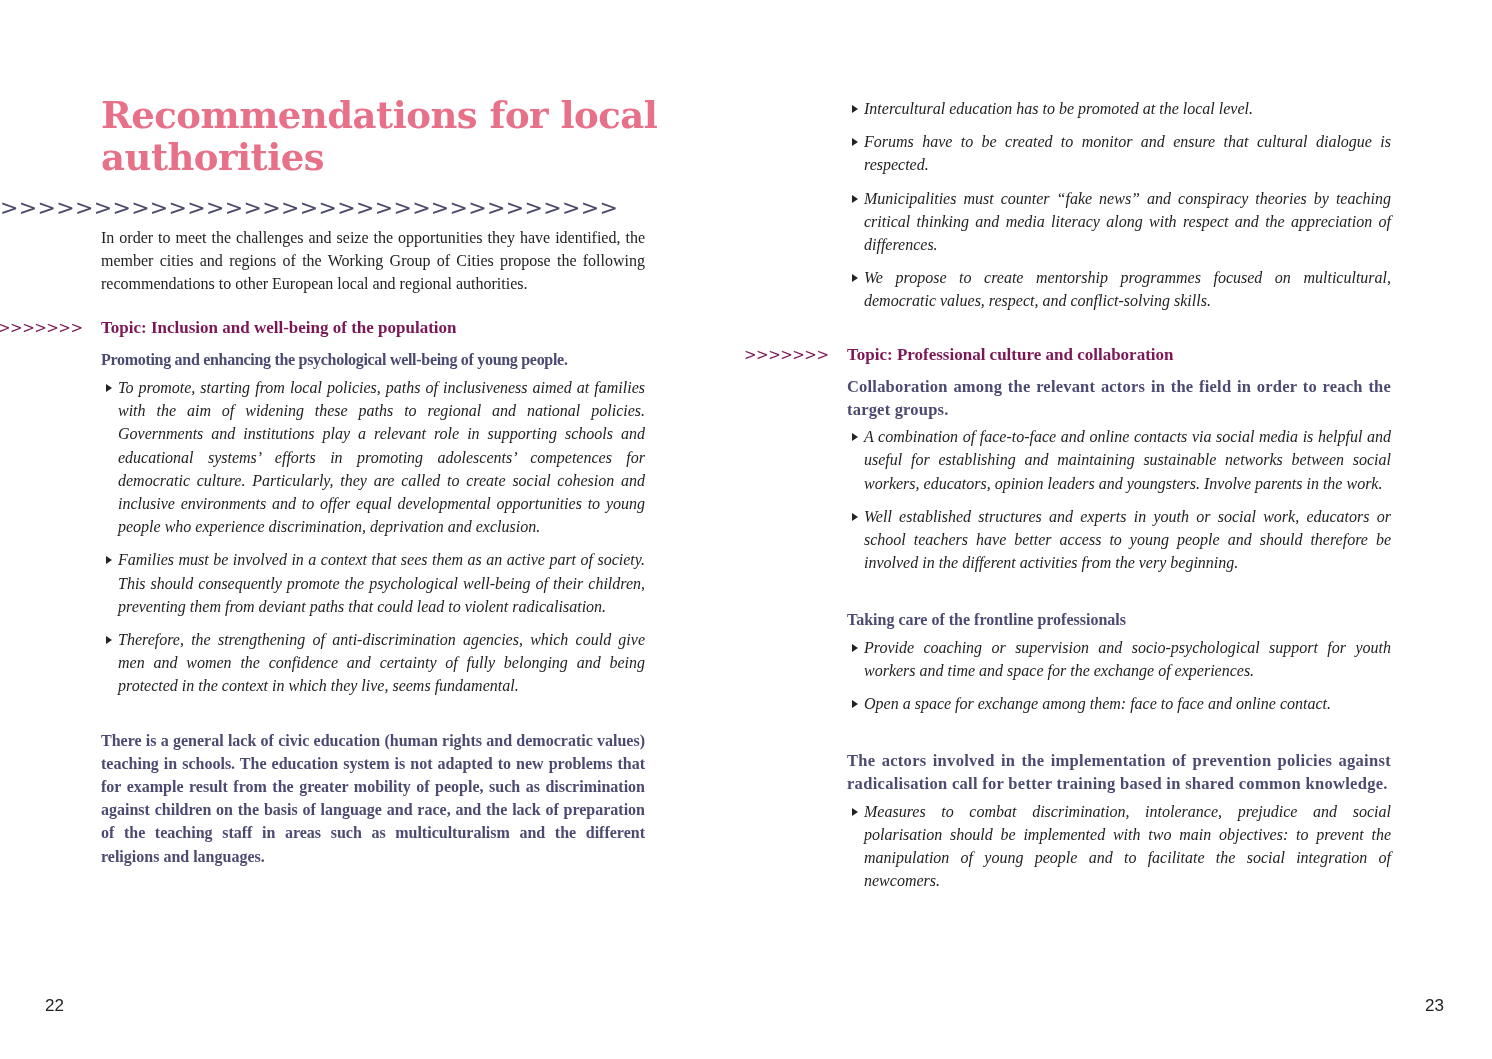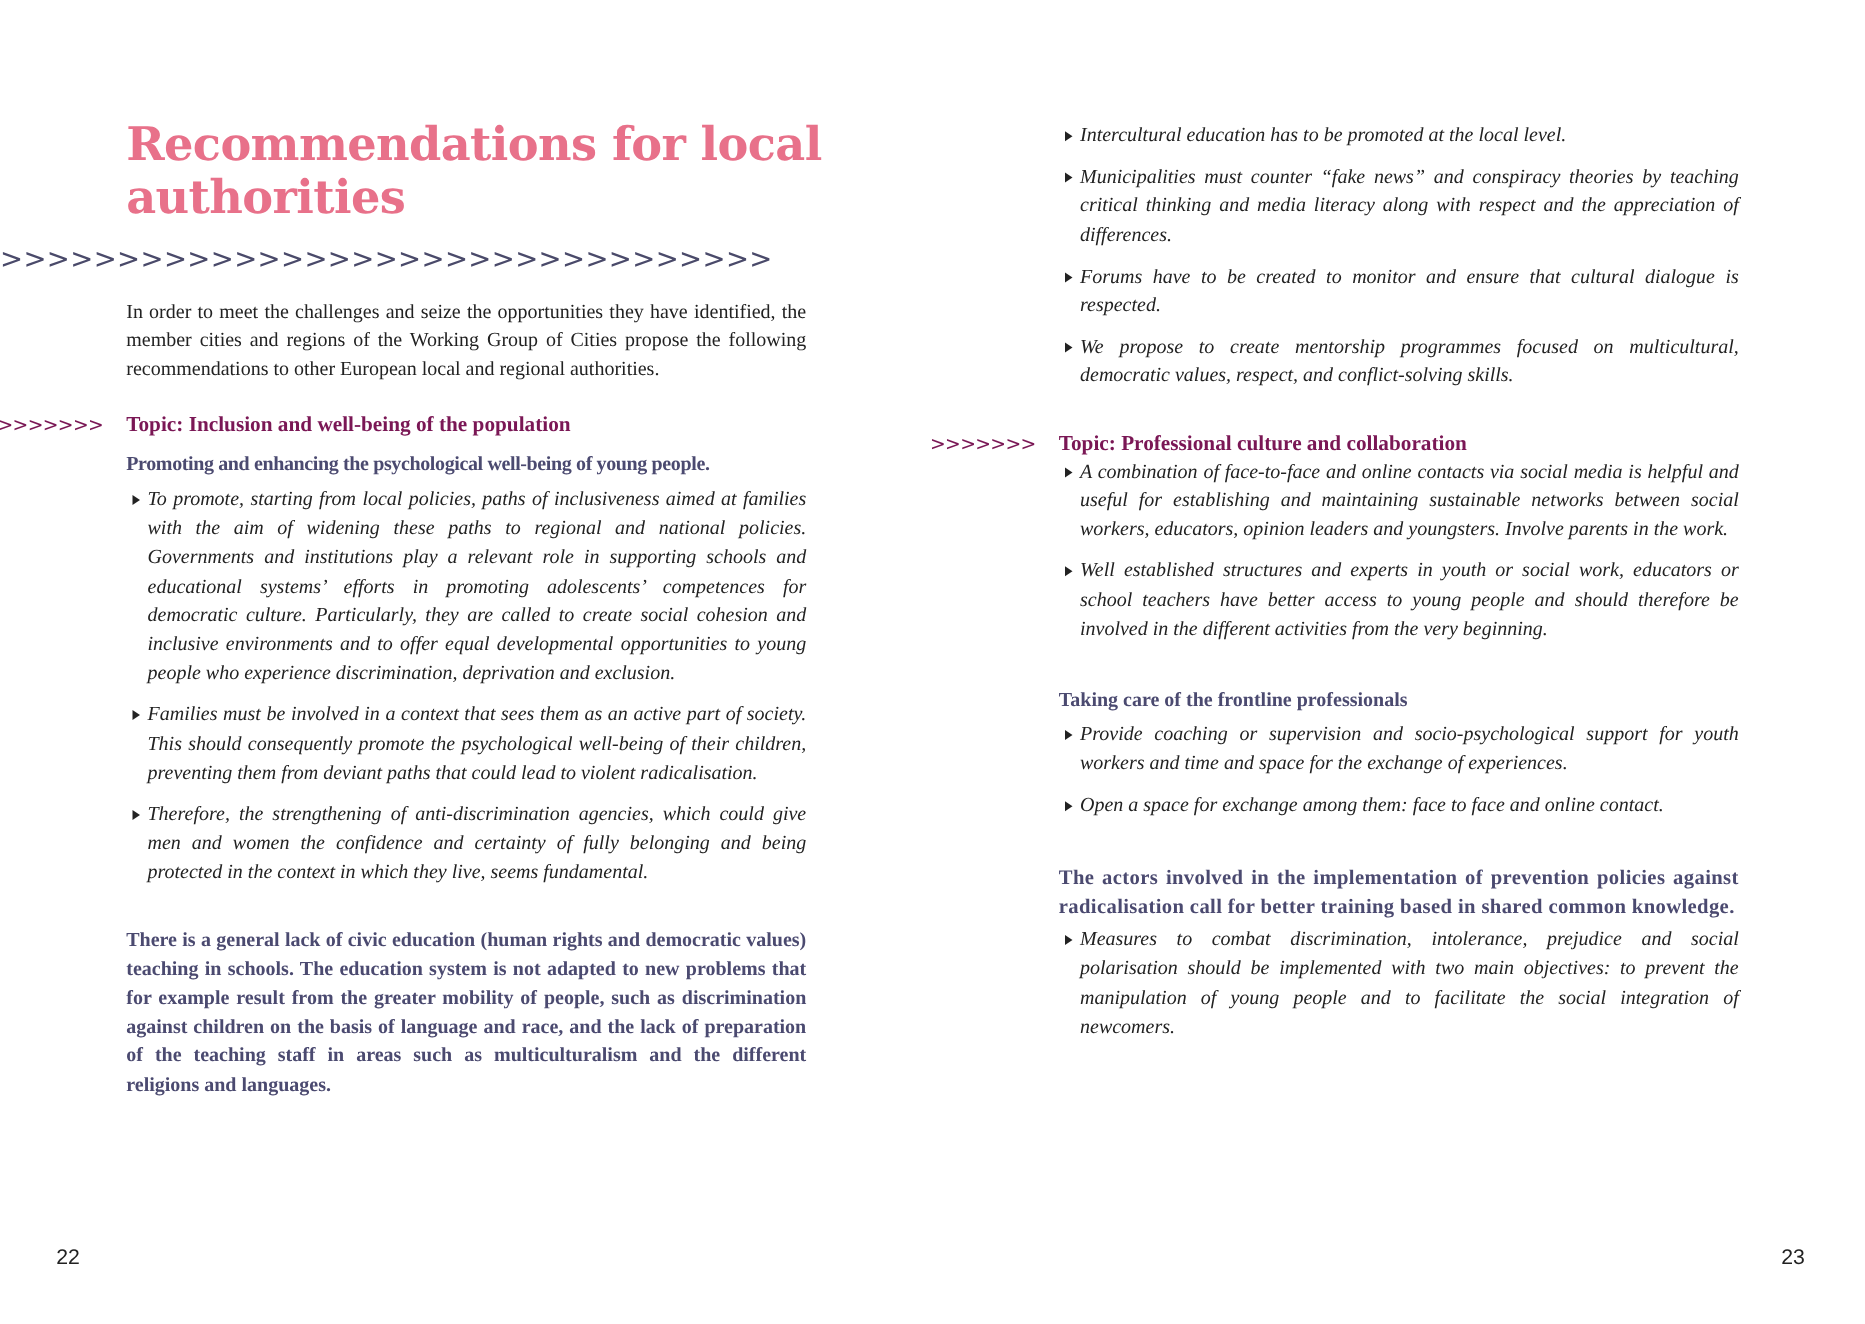--- a/index.html
+++ b/index.html
@@ -32,21 +32,21 @@
   .page-number { position: absolute; top: 996px; font-family: "Liberation Sans", sans-serif;
            font-size: 17px; color: #222222; }
 </style>
 </head>
 <body>
 
 <div class="page page-left">
   <h1 class="title">Recommendations for local authorities</h1>
   <div class="chevron-rule">&gt;&gt;&gt;&gt;&gt;&gt;&gt;&gt;&gt;&gt;&gt;&gt;&gt;&gt;&gt;&gt;&gt;&gt;&gt;&gt;&gt;&gt;&gt;&gt;&gt;&gt;&gt;&gt;&gt;&gt;&gt;&gt;&gt;</div>
 
-  <div class="col left-col" style="top:238px;">
+  <div class="col left-col" style="top:226px;">
     <p class="intro">In order to meet the challenges and seize the opportunities they have identified, the member cities and regions of the Working Group of Cities propose the following recommendations to other European local and regional authorities.</p>
 
     <h2 class="topic" style="margin-top:20px;">
       <span class="topic-chevrons" style="left:-103px; top:1px;">&gt;&gt;&gt;&gt;&gt;&gt;&gt;</span>
       <span>Topic: Inclusion and well-being of the population</span>
     </h2>
 
     <p class="subhead" style="margin-top:9px; margin-bottom:5px; letter-spacing:-0.3px;">Promoting and enhancing the psychological well-being of young people.</p>
 
     <ul class="bullets">
@@ -72,37 +72,38 @@
 
 <div class="page page-right">
   <div class="col right-col" style="top:97px;">
     <ul class="bullets">
       <li>
         <span class="bullet-icon"></span>
         <span>Intercultural education has to be promoted at the local level.</span>
       </li>
       <li>
         <span class="bullet-icon"></span>
-        <span>Municipalities must counter “fake news” and conspiracy theories by teaching  critical thinking and media literacy along with respect and the appreciation of differences.</span>
+        <span>Forums have to be created to monitor and ensure that cultural dialogue is respected.</span>
       </li>
       <li>
         <span class="bullet-icon"></span>
-        <span>Forums have to be created to monitor and ensure that cultural dialogue is respected.</span>
+        <span>Municipalities must counter “fake news” and conspiracy theories by teaching  critical thinking and media literacy along with respect and the appreciation of differences.</span>
       </li>
       <li>
         <span class="bullet-icon"></span>
         <span>We propose to create mentorship programmes focused on multicultural, democratic values, respect, and conflict-solving skills.</span>
       </li>
     </ul>
 
     <h2 class="topic" style="margin-top:30px;">
       <span class="topic-chevrons" style="left:-103px; top:1px;">&gt;&gt;&gt;&gt;&gt;&gt;&gt;</span>
       <span>Topic: Professional culture and collaboration</span>
     </h2>
 
+    <p class="subhead" style="margin-top:9px; margin-bottom:4px; font-size:16.5px; letter-spacing:0.2px;">Collaboration among the relevant actors in the field in order to reach the target groups.</p>
     <ul class="bullets">
       <li>
         <span class="bullet-icon"></span>
         <span>A combination of face-to-face and online contacts via social media is helpful and useful for establishing and maintaining sustainable networks between social workers, educators, opinion leaders and youngsters. Involve parents in the work.</span>
       </li>
       <li>
         <span class="bullet-icon"></span>
         <span>Well established structures and experts in youth or social work, educators or school teachers have better access to young people and should therefore be involved in the different activities from the very beginning.</span>
       </li>
     </ul>

